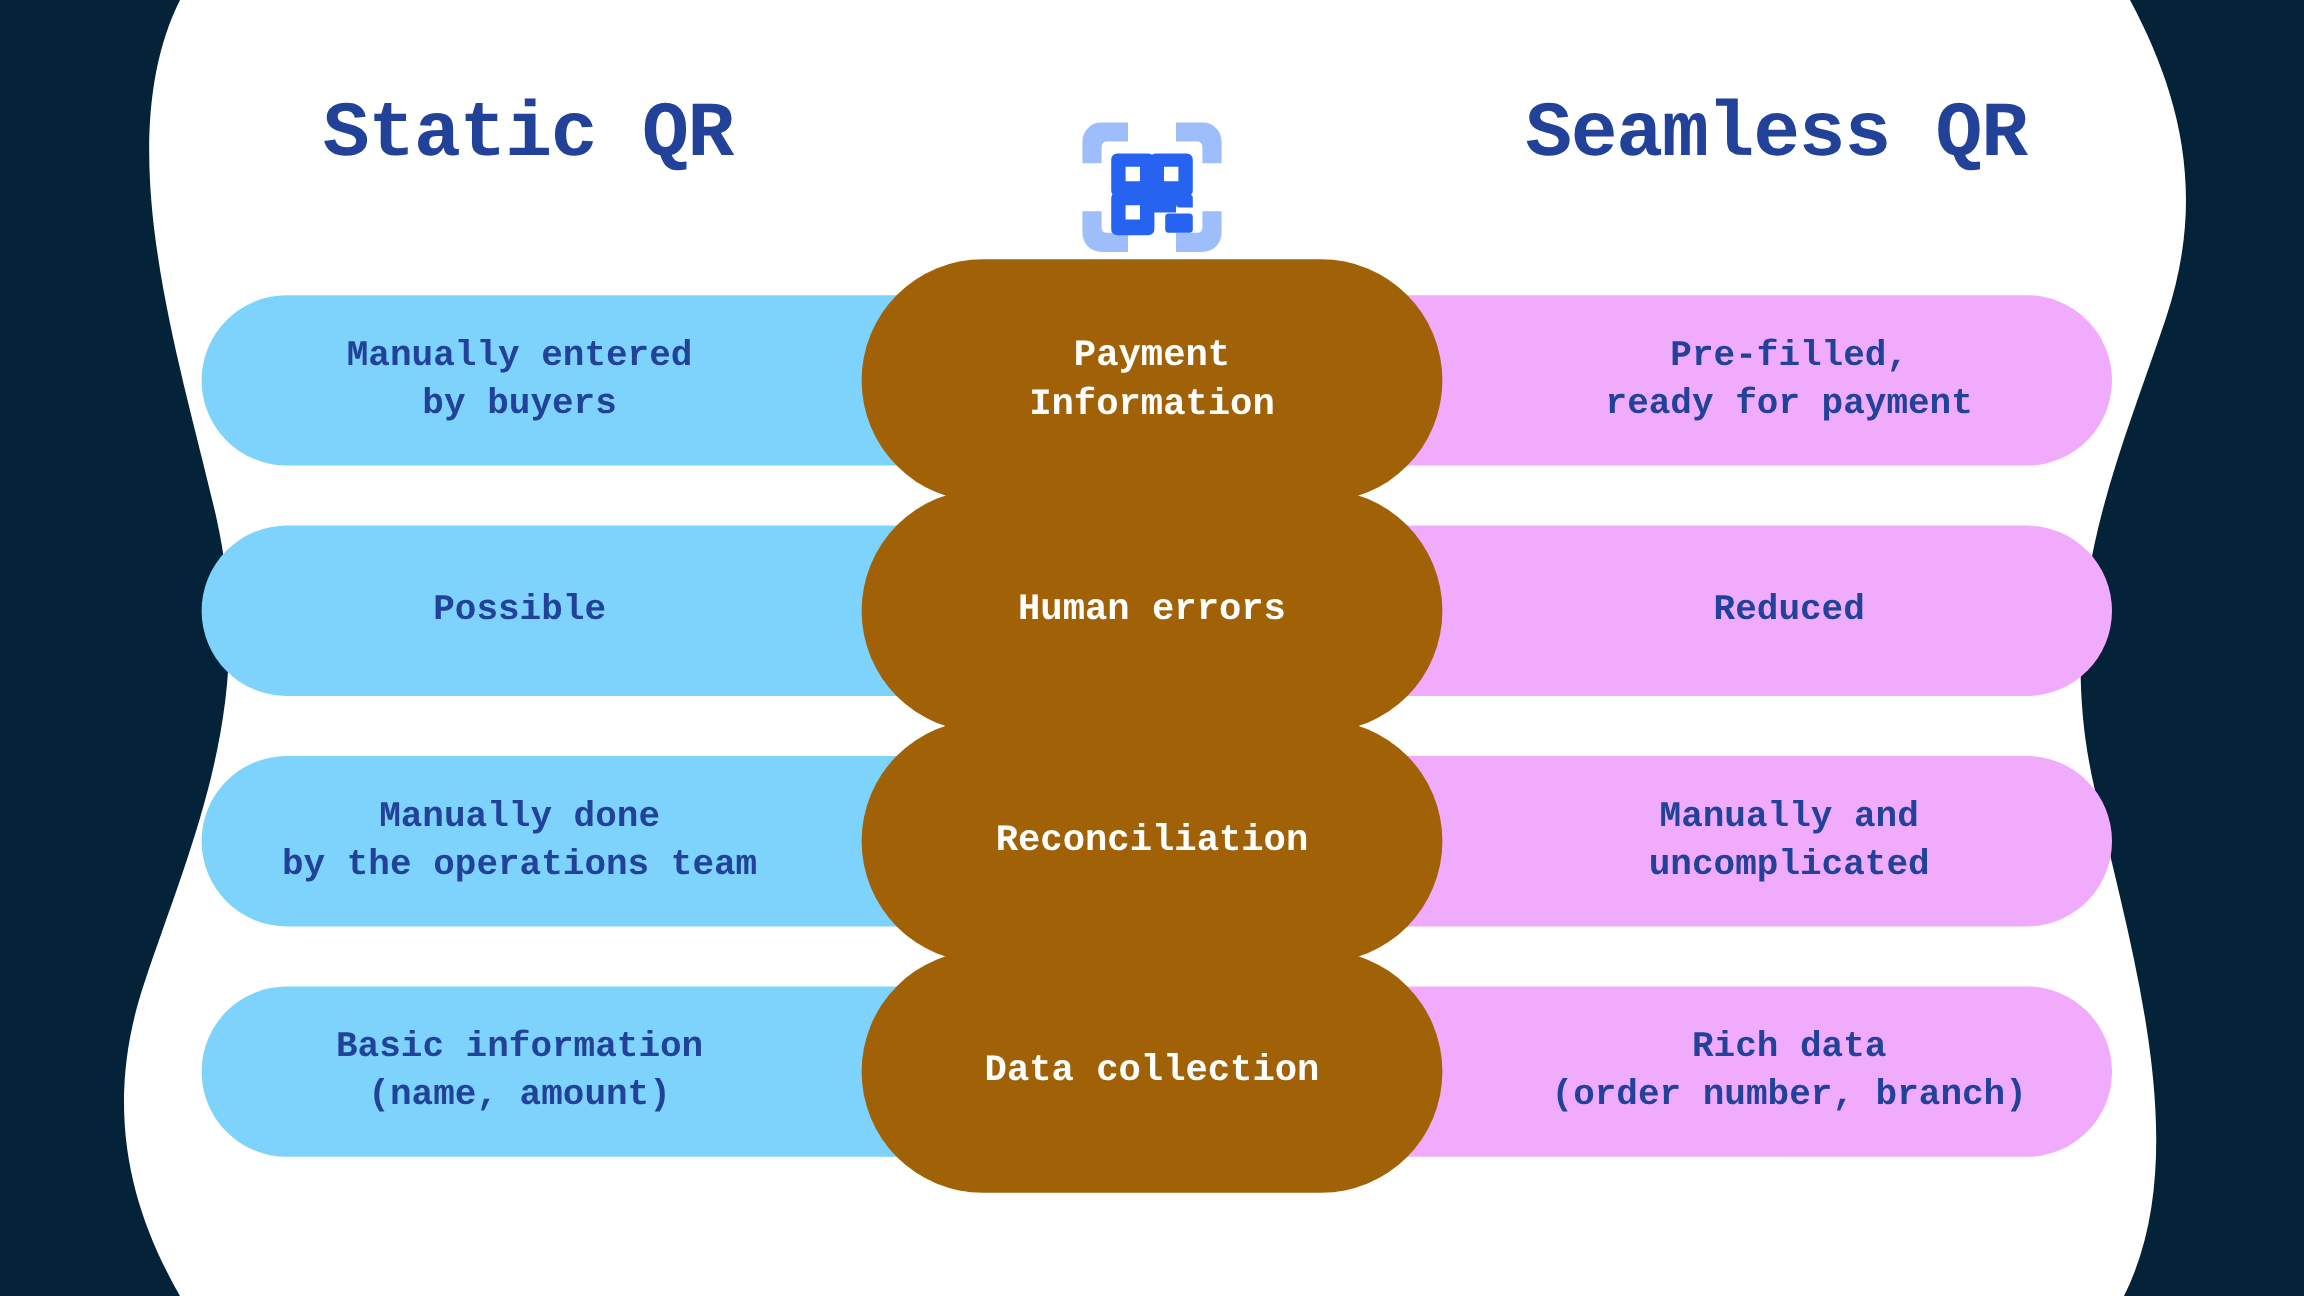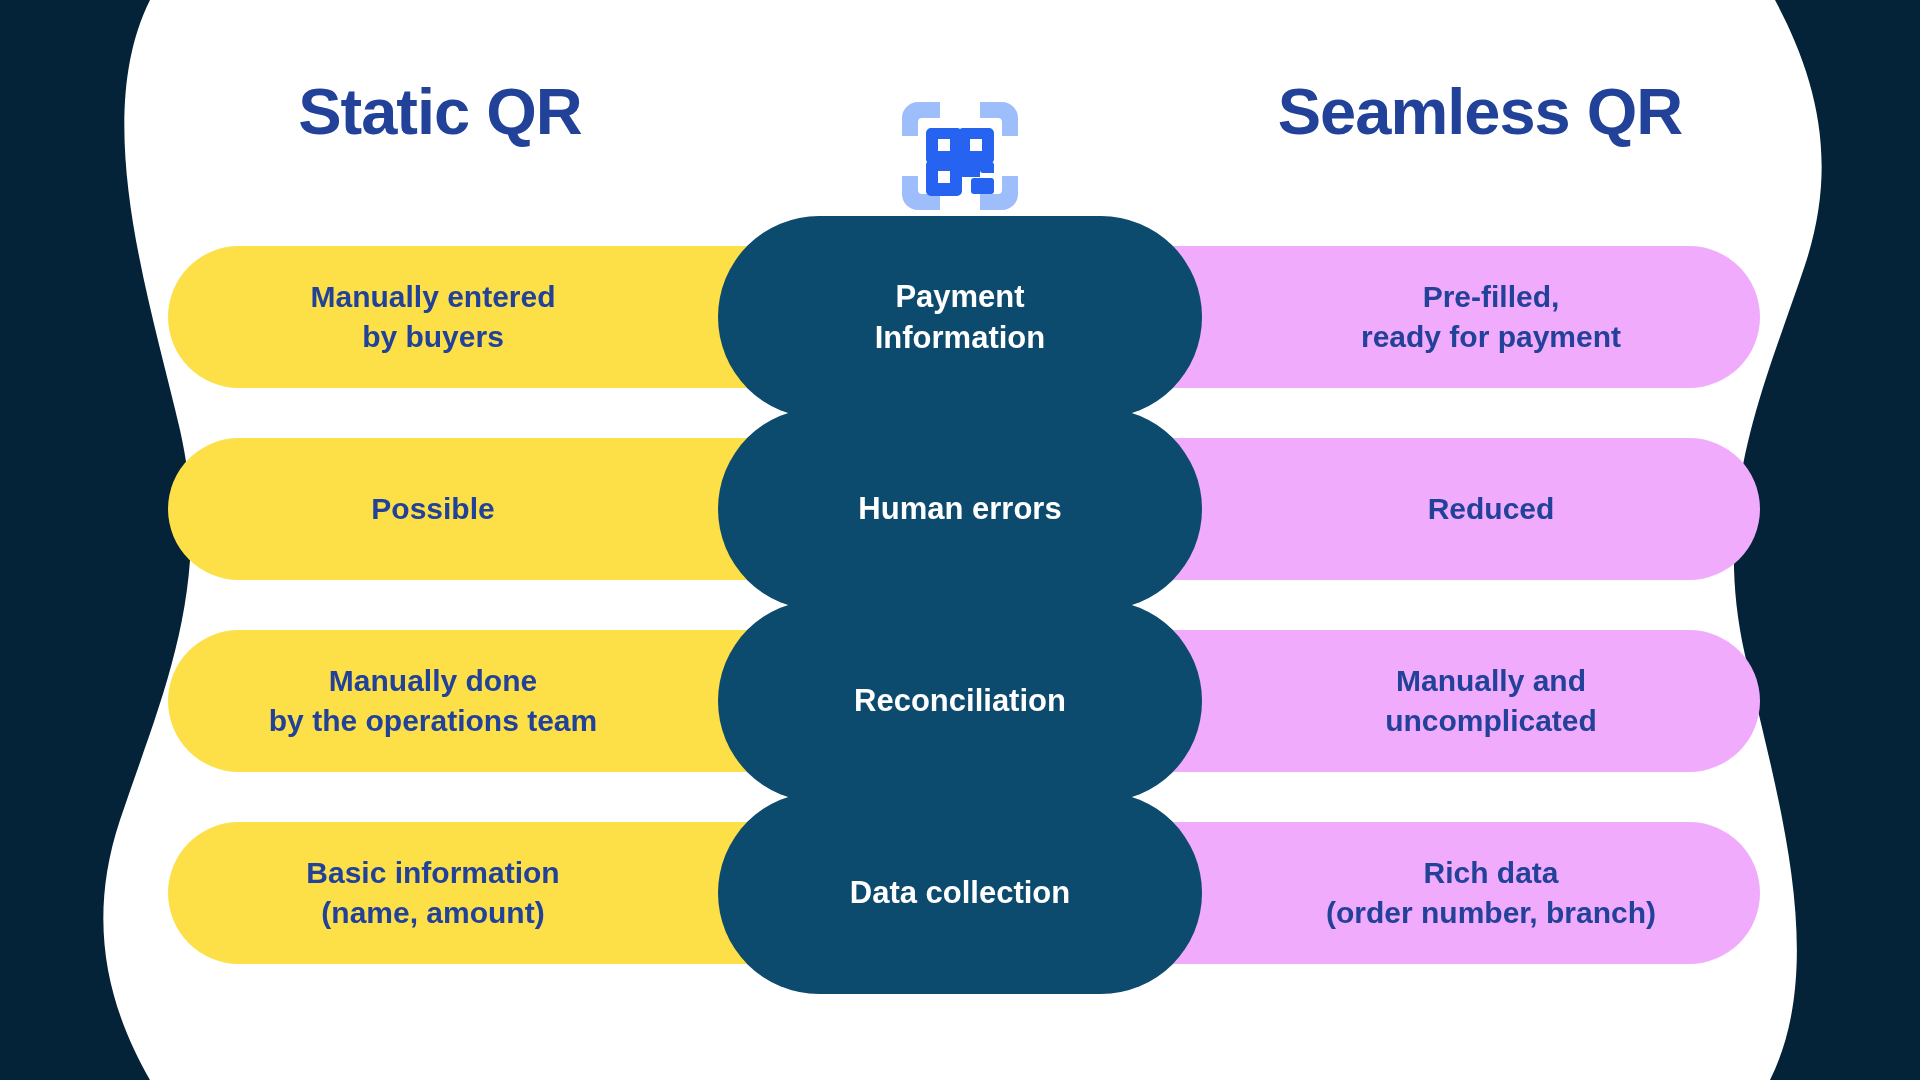--- a/index.html
+++ b/index.html
@@ -15,20 +15,21 @@
     position:absolute; inset:0;
     width:1920px; height:1080px;
     z-index:0;
   }
 
   
   .stage {
     position:absolute; inset:0;
     width:1707px; height:1080px;
     z-index:5;
+    font-family:Liberation Mono, monospace;
   }
 
   
   .header {
     position:absolute;
     top:52px; left:0; width:1920px; height:120px;
   }
   .col-title {
     position:absolute;
     top:0;
@@ -68,37 +69,37 @@
     justify-content:center;
     text-align:center;
     font-size:30px;
     font-weight:bold;
     line-height:1.35;
     color:#22429a;
     z-index:1;
   }
   .bar.left {
     left:168px; width:740px;
-    background:#fde047;
+    background:#7dd3fc;
     border-radius:71px 0 0 71px;
     padding-right:210px;
   }
   .bar.right {
     left:1012px; width:748px;
     background:#f0abfc;
     border-radius:0 71px 71px 0;
     padding-left:210px;
   }
 
   
   .center-pill {
     position:absolute;
     left:718px; top:20px;
     width:484px; height:202px;
-    background:#0c4a6e;
+    background:#a16207;
     border-radius:101px;
     display:flex;
     align-items:center;
     justify-content:center;
     text-align:center;
     font-size:31px;
     font-weight:bold;
     line-height:1.33;
     color:#ffffff;
     z-index:3;

